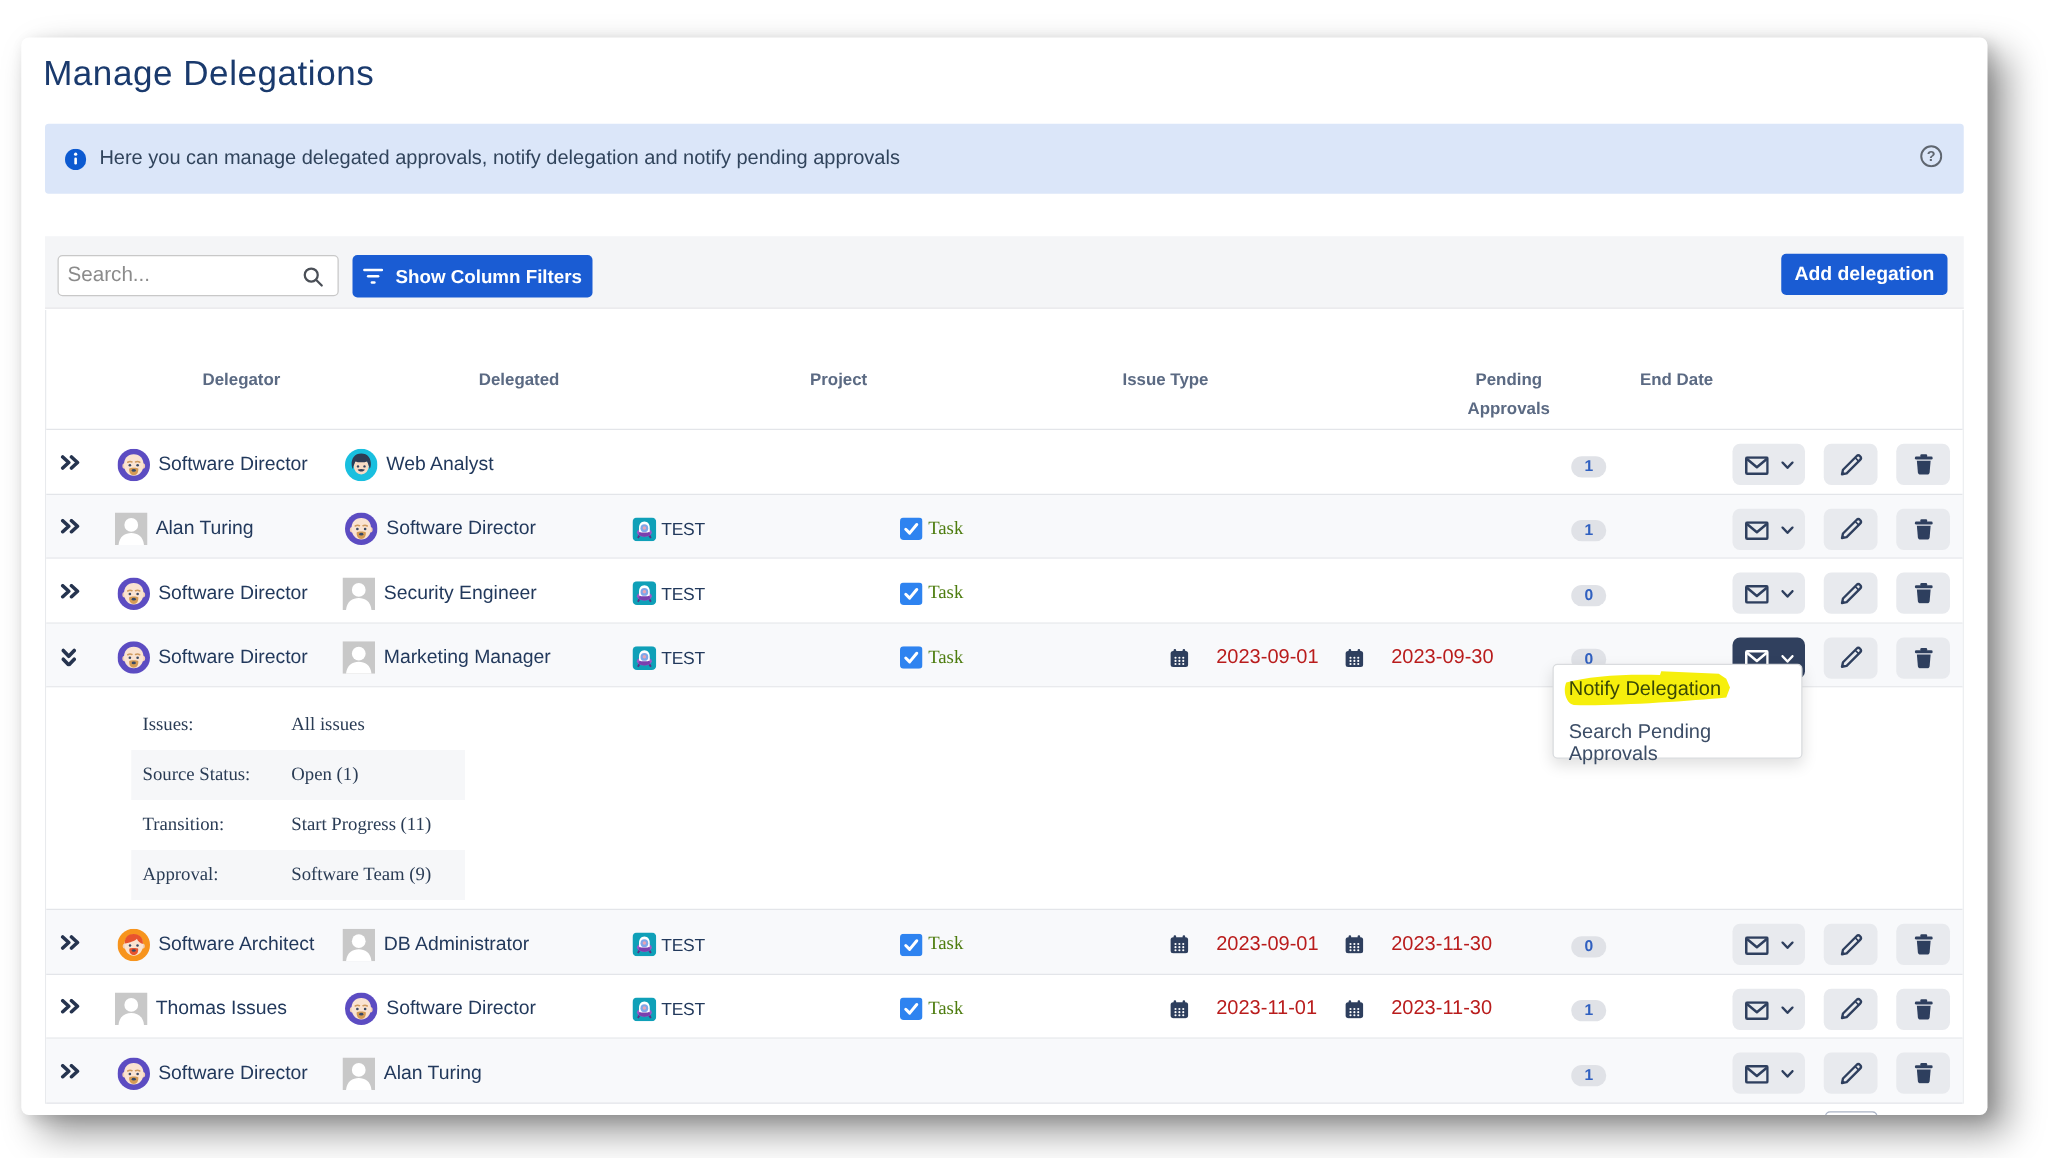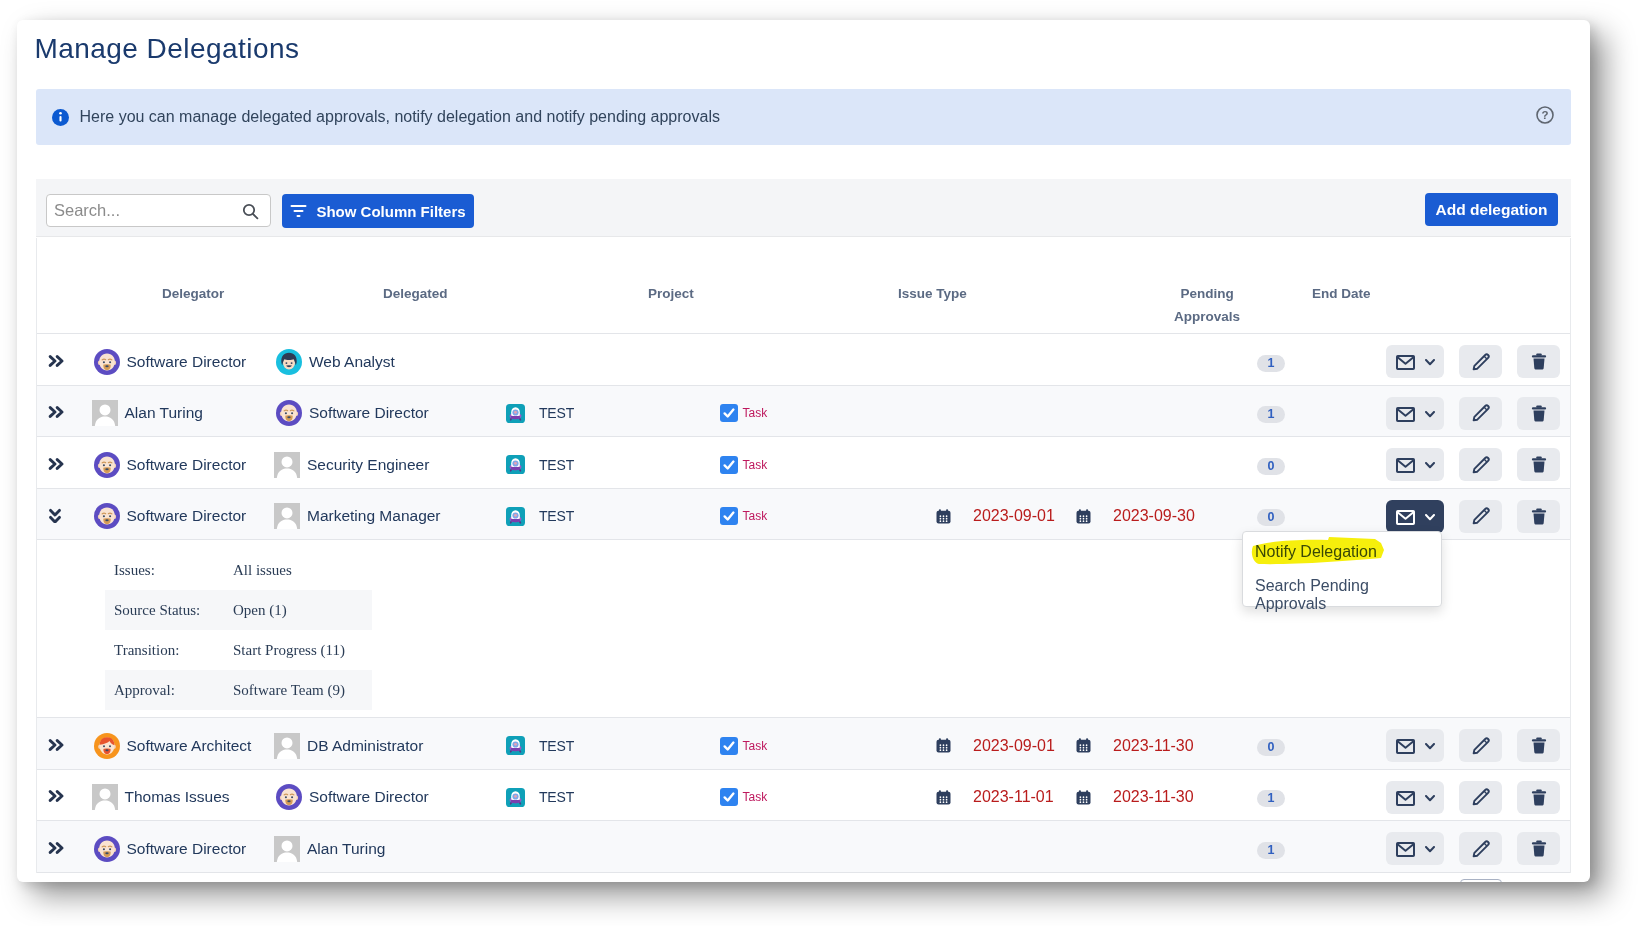--- a/index.html
+++ b/index.html
@@ -1,17 +1,17 @@
 <!DOCTYPE html>
 <html><head>
 <meta charset="utf-8">
 <style>
 * { margin:0; padding:0; box-sizing:border-box; }
 html,body { width:1639px; height:926px; background:#ffffff; font-family:"Liberation Sans",sans-serif; overflow:hidden; }
-.card { position:absolute; left:17px; top:20px; width:1573px; height:862px; background:#fff; border-radius:6px;
+.card { position:absolute; left:17px; top:30px; width:1573px; height:862px; background:#fff; border-radius:6px;
   box-shadow: 15px 14px 30px rgba(0,0,0,0.40), 4px 4px 12px rgba(0,0,0,0.14); overflow:hidden; }
 h1 { position:absolute; left:17.5px; top:13px; font-size:28px; font-weight:400; color:#1a3a6d; letter-spacing:0.45px; }
 .banner { position:absolute; left:19px; top:69px; width:1535px; height:56px; background:#dbe6f9; border-radius:3px; }
 .banner .txt { position:absolute; left:43.5px; top:18.5px; font-size:16px; color:#31445c; }
 .iinfo { position:absolute; left:16px; top:20px; }
 .ihelp { position:absolute; right:17px; top:17px; }
 .toolbar { position:absolute; left:19px; top:159px; width:1535px; height:58px; background:#f4f5f7; border-bottom:1px solid #e7e8ea; }
 .search { position:absolute; left:10px; top:15px; width:225px; height:33px; background:#fff; border:1px solid #c8c8c8; border-radius:4px; }
 .search .ph { position:absolute; left:7px; top:6px; font-size:16.5px; color:#8b8b8b; }
 .search svg { position:absolute; right:11px; top:8px; }
@@ -27,22 +27,22 @@
 .c2 { width:228px; flex:none; }
 .c3 { width:217px; flex:none; }
 .c4 { width:213px; flex:none; }
 .c5 { width:140px; flex:none; }
 .c6 { width:140px; flex:none; }
 .c7 { width:128px; flex:none; }
 .c8 { width:235px; flex:none; }
 .user { display:flex; align-items:center; gap:8px; font-size:15.5px; color:#22395c; }
 .c1 .user { padding-left:6.5px; gap:7px; }
 .c2 .user { padding-left:7px; gap:7px; }
-.proj { display:flex; align-items:center; gap:14px; padding-left:9px; font-size:14px; letter-spacing:-0.2px; color:#22395c; }
-.task { display:flex; align-items:center; gap:4.5px; padding-left:6px; font-size:12px; color:#be185d; }
+.proj { display:flex; align-items:center; gap:4px; padding-left:9px; font-size:14px; letter-spacing:-0.2px; color:#22395c; }
+.task { display:flex; align-items:center; gap:4.5px; padding-left:6px; font-size:15px; color:#4d7c0f;font-family:Liberation Serif, serif; }
 .date { display:flex; align-items:center; gap:22px; padding-left:9px; font-size:16px; color:#b91c1c; }
 .badgewrap { display:flex; justify-content:center; }
 .badge { min-width:28px; height:17px; margin-top:3px; background:#e0e2e7; border-radius:8.5px; color:#3060c0; font-size:12.5px; font-weight:700; display:flex; align-items:center; justify-content:center; padding:0 6px 1px; }
 .acts { display:flex; align-items:center; justify-content:flex-end; gap:15px; padding-right:10px; }
 .abtn { height:33px; background:#e8eaee; border-radius:6px; display:flex; align-items:center; justify-content:center; }
 .abtn.mail { width:58px; gap:10px; }
 .abtn.sm { width:43px; }
 .abtn.dark { background:#30405e; }
 .detail { background:#fff; border-bottom:1px solid #e3e5e9; padding:10px 0 7px; }
 .drow { height:40px; position:relative; display:flex; align-items:center; font-size:15px; color:#2a3c55;font-family:Liberation Serif, serif; }

